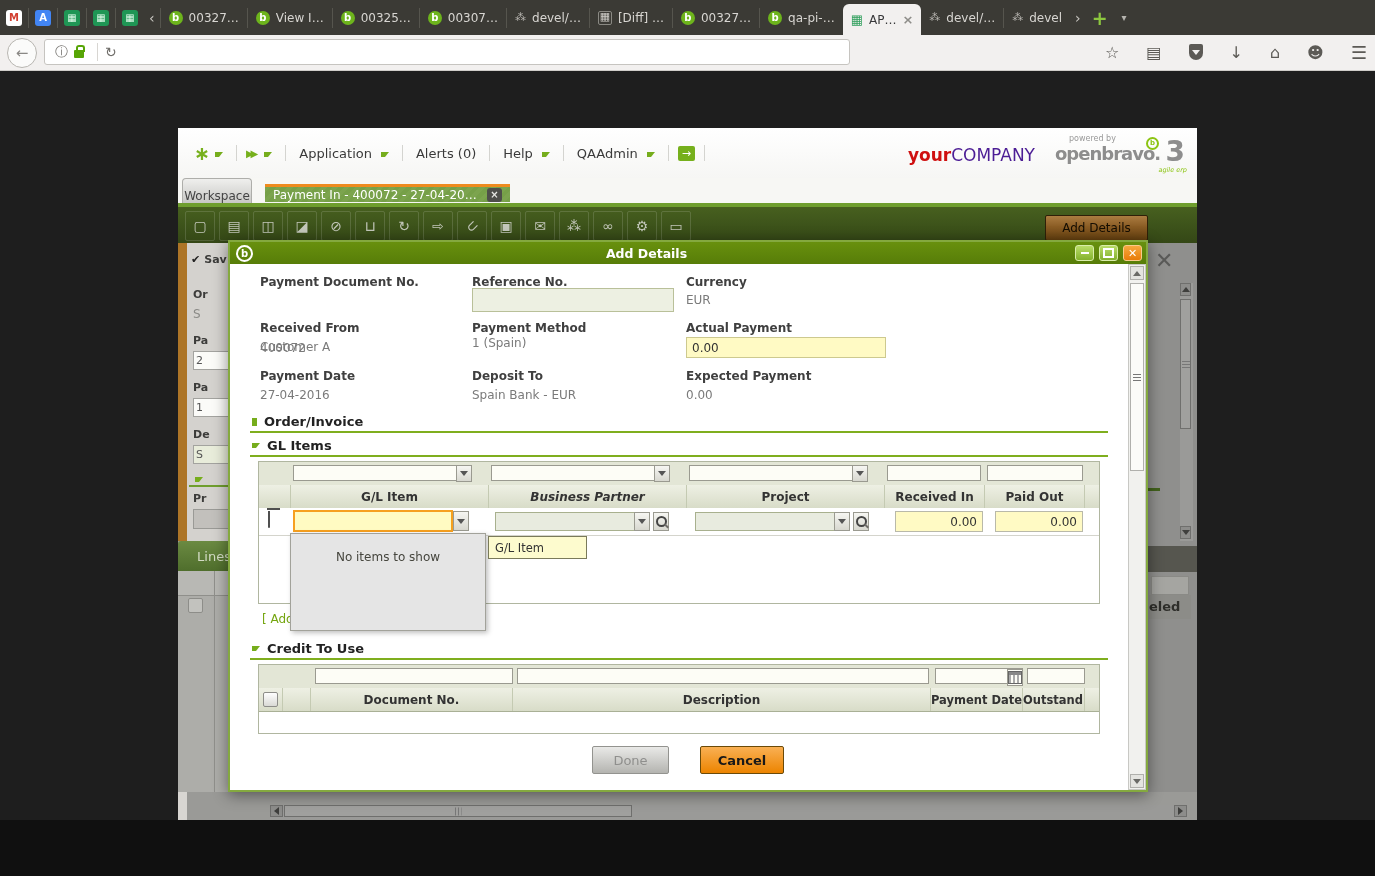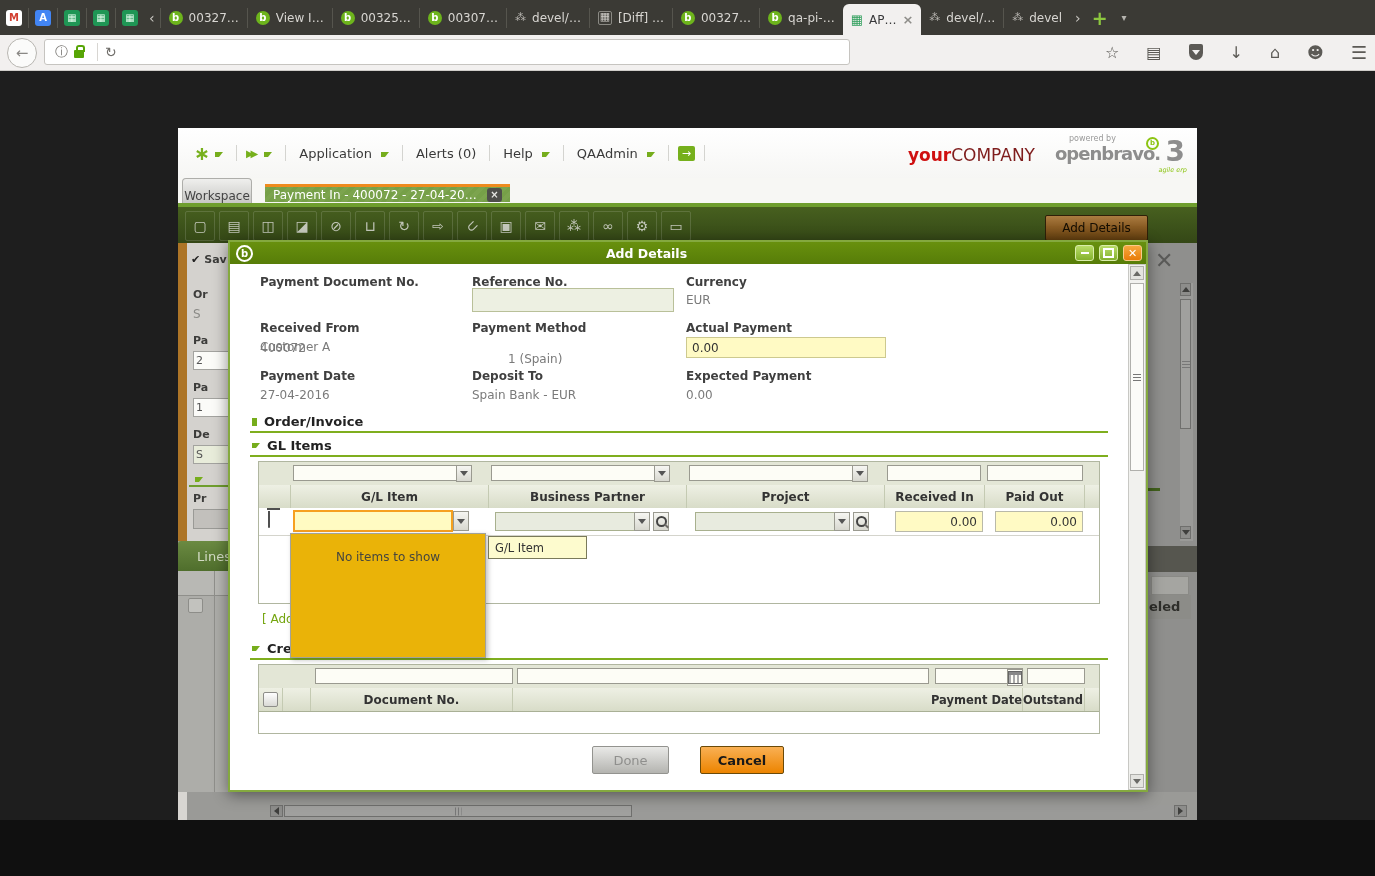--- a/index.html
+++ b/index.html
@@ -73,21 +73,21 @@
   #menubar{left:0;top:0;width:1019px;height:50px;background:linear-gradient(#ffffff,#f6f6f4);display:flex;align-items:center;padding-left:16px;box-sizing:border-box;}
   .mitem{font-size:13px;color:#3a3a3a;margin:0 4px;}
   .msep{width:1px;height:16px;background:#d4d4d0;margin:0 9px;}
   .gicon{color:#76b01c;font-weight:bold;}
   .caret{margin:2px 4px 0 5px;}
   #mb-star{font-size:19px;}
   #mb-ffwd{font-size:10px;letter-spacing:-3px;margin-right:4px;}
   .logoutbox{width:17px;height:15px;background:#76b01c;border-radius:2px;color:#fff;font-size:11px;display:flex;align-items:center;justify-content:center;}
   #logo-your{right:162px;top:17px;font-size:17px;}
   #logo-your .y{color:#cf1010;font-weight:bold;}
-  #logo-your .c{color:#7f1d1d;}
+  #logo-your .c{color:#4c1d95;}
   #ob-logo{right:10px;top:5px;width:132px;height:40px;}
   #ob-powered{position:absolute;left:14px;top:1px;font-size:8px;color:#999;}
   #ob-brand{position:absolute;left:0px;top:10px;font-size:18px;font-weight:bold;color:#8d8d8d;letter-spacing:-1px;}
   #ob-three{position:absolute;right:2px;top:2px;font-size:28px;font-weight:bold;color:#8d8d8d;}
   #ob-dot{position:absolute;right:28px;top:4px;width:9px;height:9px;border:2px solid #8cc412;border-radius:50%;color:#8cc412;font-size:7px;font-weight:bold;text-align:center;line-height:9px;}
   #ob-tag{position:absolute;right:0;bottom:-1px;font-size:6.5px;color:#8cc412;font-style:italic;}
 
   
   #tabrow{left:0;top:50px;width:1019px;height:25px;background:#f7f7f4;}
   #ws-tab{left:4px;top:0px;width:70px;height:25px;background:linear-gradient(#efefed,#c8c8c5);border:1px solid #aeaeaa;border-bottom:none;
@@ -142,21 +142,21 @@
   .abtn{position:absolute;top:3px;width:16px;height:17px;background:linear-gradient(#f6f6f2,#d8d8d0);border:1px solid #9a9a90;
     box-sizing:border-box;display:flex;align-items:center;justify-content:center;}
   .hrow{position:absolute;left:0;right:0;height:23px;background:linear-gradient(#eef0e4,#d8dcc8);border-bottom:1px solid #a9b096;}
   .hcell{position:absolute;top:0;height:23px;display:flex;align-items:center;justify-content:center;
     font-weight:bold;font-size:12px;color:#333;border-right:1px solid #c4cab2;box-sizing:border-box;white-space:nowrap;overflow:hidden;}
   .drow{position:absolute;left:0;right:0;height:26px;background:#fff;border-bottom:1px solid #d4d4cc;}
   .combo-y{position:absolute;background:#fffbc2;border:2px solid #f6a01f;box-sizing:border-box;}
   .combo-g{position:absolute;background:#e8ebdf;border:1px solid #a8b08e;box-sizing:border-box;}
   .cellnum{position:absolute;background:#fffac4;border:1px solid #b9b9a9;box-sizing:border-box;
     font-size:12px;color:#333;text-align:right;padding:3px 5px 0 0;}
-  #gl-dropdown{position:absolute;left:60px;top:269px;width:196px;height:125px;background:#eab308;border:1px solid #a2a29a;
+  #gl-dropdown{position:absolute;left:60px;top:269px;width:196px;height:98px;background:#e5e5e5;border:1px solid #a2a29a;
     box-shadow:2px 2px 5px rgba(0,0,0,.25);z-index:5;box-sizing:border-box;}
   #gl-dropdown .txt{margin-top:16px;text-align:center;font-size:12px;color:#46463e;}
   #gl-tooltip{position:absolute;left:258px;top:272px;width:99px;height:23px;background:#fdfbce;border:1px solid #7a7a5a;
     box-sizing:border-box;z-index:6;font-size:11.5px;color:#333;padding:4px 0 0 6px;}
   #addlink{position:absolute;left:32px;top:348px;color:#74a50f;font-size:12px;z-index:1;white-space:nowrap;}
 
   
   .sb-track-l{background:#f1f1ee;border:1px solid #c8c8c4;box-sizing:border-box;}
   .sb-thumb-l{background:#fbfbf8;border:1px solid #b0b0ac;box-sizing:border-box;display:flex;align-items:center;justify-content:center;}
   .sb-box-l{background:#e4e4e0;border:1px solid #b0b0ac;box-sizing:border-box;display:flex;align-items:center;justify-content:center;}
@@ -475,21 +475,21 @@
         <span class="flabel" style="left:30px;top:11px;">Payment Document No.</span>
         <span class="fvalue" style="left:30px;top:29px;margin-top:48px;">400072</span>
         <span class="flabel" style="left:242px;top:11px;">Reference No.</span>
         <div class="a refinput" style="left:242px;top:24px;width:200px;height:22px;"></div>
         <span class="flabel" style="left:456px;top:11px;">Currency</span>
         <span class="fvalue" style="left:456px;top:29px;">EUR</span>
 
         <span class="flabel" style="left:30px;top:57px;">Received From</span>
         <span class="fvalue" style="left:30px;top:76px;">Customer A</span>
         <span class="flabel" style="left:242px;top:57px;">Payment Method</span>
-        <span class="fvalue" style="left:242px;top:88px;margin-left:36px;">1 (Spain)</span>
+        <span class="fvalue" style="left:242px;top:72px;">1 (Spain)</span>
         <span class="flabel" style="left:456px;top:57px;">Actual Payment</span>
         <div class="a yinput" style="left:456px;top:73px;width:200px;height:21px;font-size:12px;padding:3px 0 0 5px;box-sizing:border-box;">0.00</div>
 
         <span class="flabel" style="left:30px;top:105px;">Payment Date</span>
         <span class="fvalue" style="left:30px;top:124px;">27-04-2016</span>
         <span class="flabel" style="left:242px;top:105px;">Deposit To</span>
         <span class="fvalue" style="left:242px;top:124px;">Spain Bank - EUR</span>
         <span class="flabel" style="left:456px;top:105px;">Expected Payment</span>
         <span class="fvalue" style="left:456px;top:124px;">0.00</span>
 
@@ -518,21 +518,21 @@
             <div class="fcell-inp" style="left:430px;width:164px;"></div>
             <div class="abtn" style="left:593px;">
                 <span class="tri-down"></span>
               </div>
             <div class="fcell-inp" style="left:628px;width:94px;"></div>
             <div class="fcell-inp" style="left:728px;width:96px;"></div>
           </div>
           <div class="hrow" style="top:23px;">
             <div class="hcell" style="left:0;width:32px;"></div>
             <div class="hcell" style="left:32px;width:198px;">G/L Item</div>
-            <div class="hcell" style="left:230px;width:198px;">Business Partner</div>
+            <div class="hcell" style="left:230px;width:198px;font-style:italic;">Business Partner</div>
             <div class="hcell" style="left:428px;width:198px;">Project</div>
             <div class="hcell" style="left:626px;width:100px;">Received In</div>
             <div class="hcell" style="left:726px;width:100px;">Paid Out</div>
             <div class="hcell" style="left:826px;width:16px;border-right:none;"></div>
           </div>
           <div class="drow" style="top:46px;height:27px;">
             <div class="a" style="left:9px;top:5px;"><span class="trash"></span></div>
             <div class="combo-y" style="left:34px;top:2px;width:160px;height:22px;"></div>
             <div class="abtn" style="left:194px;top:3px;height:20px;">
                 <span class="tri-down"></span>
@@ -576,20 +576,21 @@
                 <span class="cal"></span>
               </div>
             <div class="fcell-inp" style="left:768px;width:58px;"></div>
           </div>
           <div class="hrow" style="top:23px;">
             <div class="hcell" style="left:0;width:24px;">
                 <span class="cbx"></span>
               </div>
             <div class="hcell" style="left:24px;width:28px;"></div>
             <div class="hcell" style="left:52px;width:202px;">Document No.</div>
+            <div class="hcell" style="left:254px;width:418px;">Description</div>
             <div class="hcell" style="left:672px;width:92px;font-size:11.5px;">Payment Date</div>
             <div class="hcell" style="left:764px;width:62px;font-size:11.5px;justify-content:flex-start;">Outstand</div>
             <div class="hcell" style="left:826px;width:16px;border-right:none;"></div>
           </div>
         </div>
 
         <div id="btn-done">
             <span>Done</span>
           </div>
         <div id="btn-cancel">

